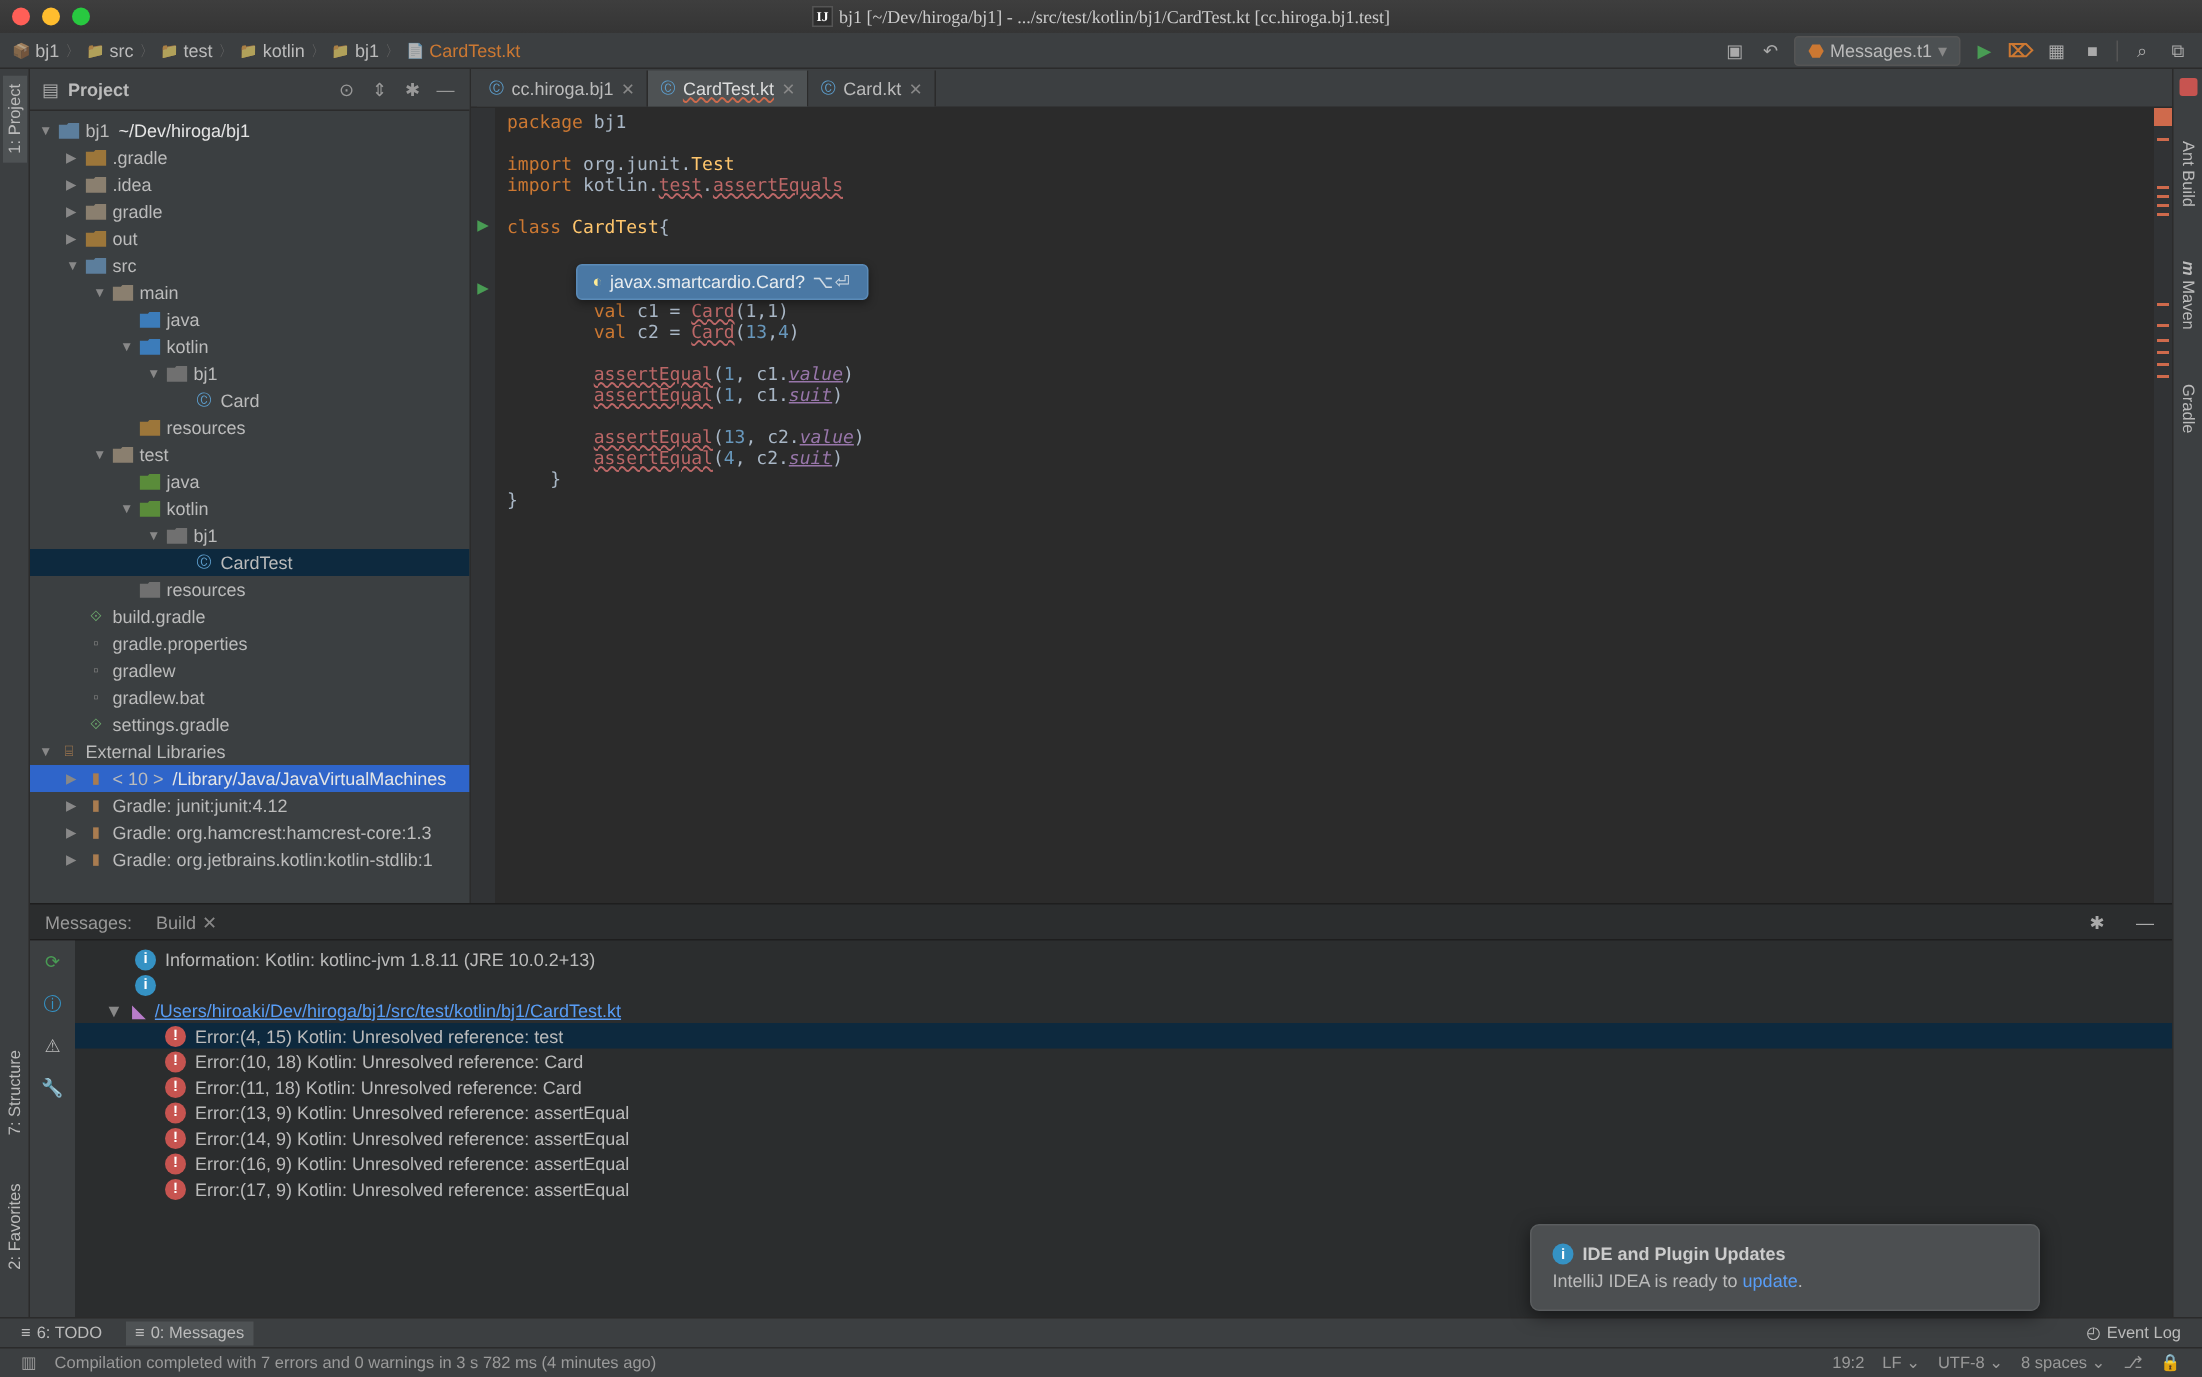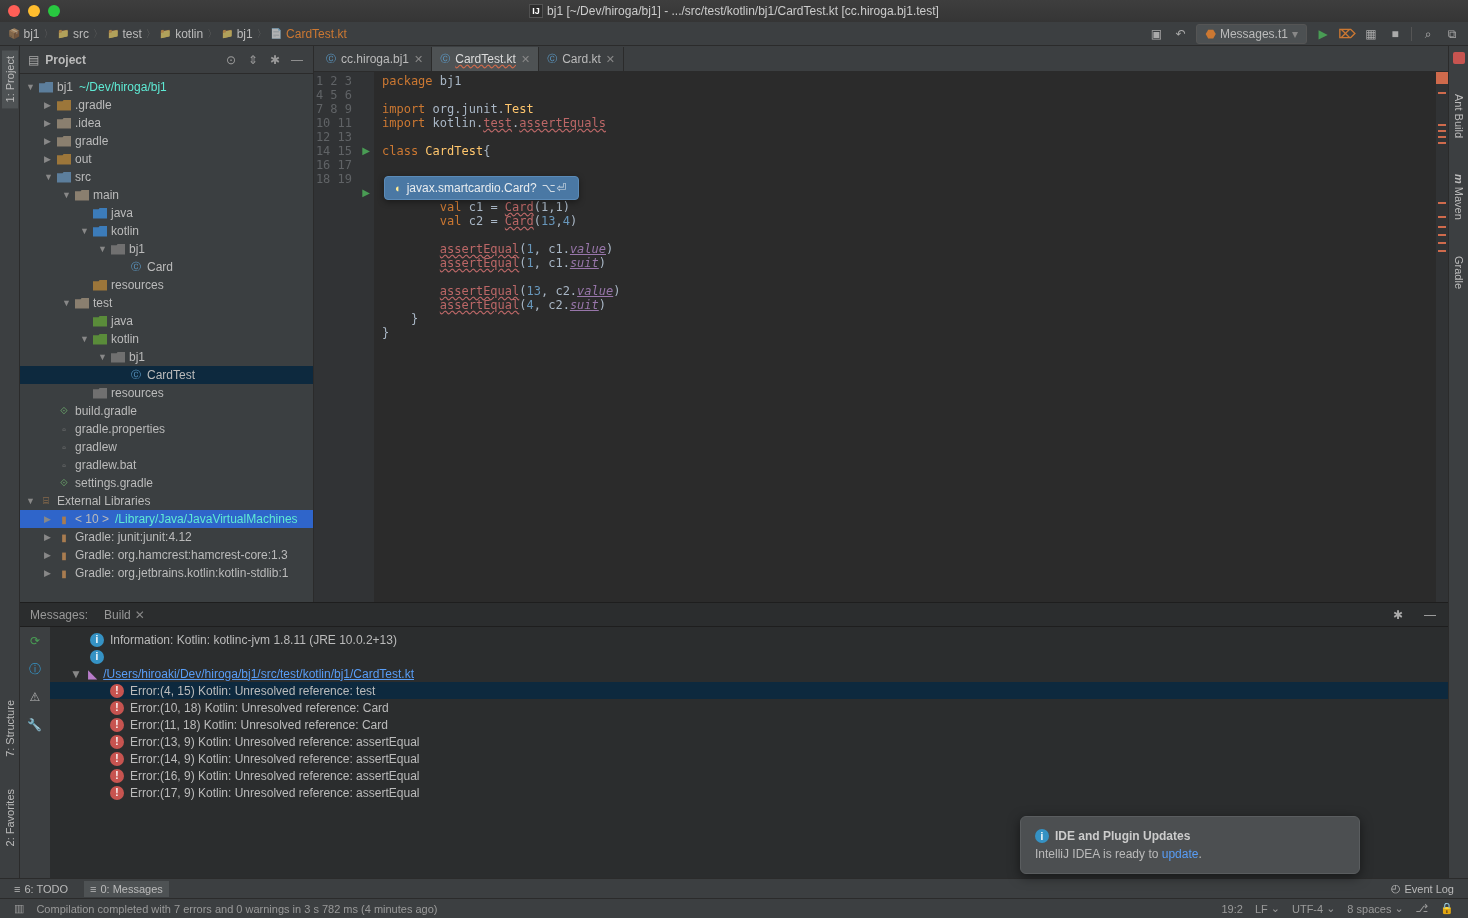--- a/index.html
+++ b/index.html
@@ -3,21 +3,21 @@
 <meta charset="utf-8">
 <style>
 * { margin: 0; padding: 0; box-sizing: border-box; }
 body { font-family: -apple-system, "Lucida Grande", "Segoe UI", sans-serif; font-size: 12px; background: #3c3f41; color: #bbb; width: 1468px; height: 918px; overflow: hidden; }
 .titlebar { height: 22px; background: linear-gradient(#3e3e3e,#353535); display: flex; align-items: center; padding: 0 8px; position: relative; }
 .traffic { display: flex; gap: 8px; }
 .traffic-light { width: 12px; height: 12px; border-radius: 50%; }
 .tl-close { background: #ff5f57; }
 .tl-min { background: #ffbd2e; }
 .tl-max { background: #28c940; }
-.title { position: absolute; left: 50%; transform: translateX(-50%); font-size: 12px; color: #ccc; display: flex; align-items: center; gap: 4px;}
+.title { position: absolute; left: 50%; transform: translateX(-50%); font-size: 12px; color: #ccc; display: flex; align-items: center; gap: 4px; font-family: Liberation Serif, serif;}
 .title-icon { width: 14px; height: 14px; background:#2e2e2e; display:inline-flex; align-items:center; justify-content:center; font-size:9px; font-weight:bold; color:#fff; border:1px solid #555;}
 .toolbar { height: 24px; background: #3c3f41; border-bottom: 1px solid #2b2b2b; display: flex; align-items:center; padding: 0 8px; }
 .breadcrumb { display:flex; align-items:center; gap:4px; flex:1;}
 .crumb { display:flex; align-items:center; gap:3px; color:#bbb; }
 .crumb:last-child .crumb-text { color:#cc7832; }
 .chev { color:#666; font-size:10px; }
 .toolbar-right { display:flex; align-items:center; gap:8px; }
 .run-config { background:#4c5052; border:1px solid #555; border-radius:3px; padding:2px 8px; display:flex; align-items:center; gap:4px; }
 .tb-ico { width:16px; height:16px; display:flex; align-items:center; justify-content:center; color:#aaa; cursor:pointer;}
 .run-ico { color:#499c54 !important; }
@@ -91,21 +91,21 @@
 .btab { padding:2px 6px; color:#bbb; display:flex; gap:4px; align-items:center;}
 .btab.active{ background:#4e5254;}
 .bottom-tabs .spacer{flex:1;}
 
 .folder-ico{ width:14px;height:11px;background:#8a7f6f; position:relative; clip-path:polygon(0 15%,40% 15%,50% 0,100% 0,100% 100%,0 100%);}
 .folder-ico.blue{background:#5c7e9c;}
 .folder-ico.green{background:#5a8c3a;}
 .folder-ico.teal{background:#3c7cba;}
 .folder-ico.orange{background:#9c763a;}
 .folder-ico.gray{background:#707070;}
-.dim{color:#5eead4;}
+.dim{color:#e5e5e5;}
 </style>
 </head>
 <body>
 
 <div class="titlebar">
   <div class="traffic">
     <div class="traffic-light tl-close"></div>
     <div class="traffic-light tl-min"></div>
     <div class="traffic-light tl-max"></div>
   </div>
@@ -400,40 +400,20 @@
               <span class="tab-name">CardTest.kt</span>
               <span class="close">✕</span>
             </div>
             <div class="etab">
               <span style="color:#5c9cca;font-size:10px">Ⓒ</span>
               <span class="tab-name">Card.kt</span>
               <span class="close">✕</span>
             </div>
           </div>
         <div class="editor-body">
-          <div class="gutter">1
-2
-3
-4
-5
-6
-7
-8
-9
-10
-11
-12
-13
-14
-15
-16
-17
-18
-19
-</div>
           <div class="run-gutter">
               <div class="run-marker"></div>
               <div class="run-marker"></div>
               <div class="run-marker"></div>
               <div class="run-marker"></div>
               <div class="run-marker"></div>
               <div class="run-marker">▶</div>
               <div class="run-marker"></div>
               <div class="run-marker"></div>
               <div class="run-marker">▶</div>
@@ -569,21 +549,21 @@
   <span class="spacer"></span>
   <span class="btab">◴ <span>Event Log</span></span>
 </div>
 
 <div class="statusbar">
   <span class="status-item">▥</span>
   <span class="status-item">Compilation completed with 7 errors and 0 warnings in 3 s 782 ms (4 minutes ago)</span>
   <span class="spacer"></span>
   <span class="status-item">19:2</span>
   <span class="status-item"><span>LF</span> ⌄</span>
-  <span class="status-item"><span>UTF-4</span> ⌄</span>
+  <span class="status-item"><span>UTF-8</span> ⌄</span>
   <span class="status-item"><span>8 spaces</span> ⌄</span>
   <span class="status-item">⎇</span>
   <span class="status-item">🔒</span>
 </div>
 
 <div class="update-balloon">
   <div class="hdr">
       <span class="info-ico msg-ico">i</span>
       <span>IDE and Plugin Updates</span>
     </div>

